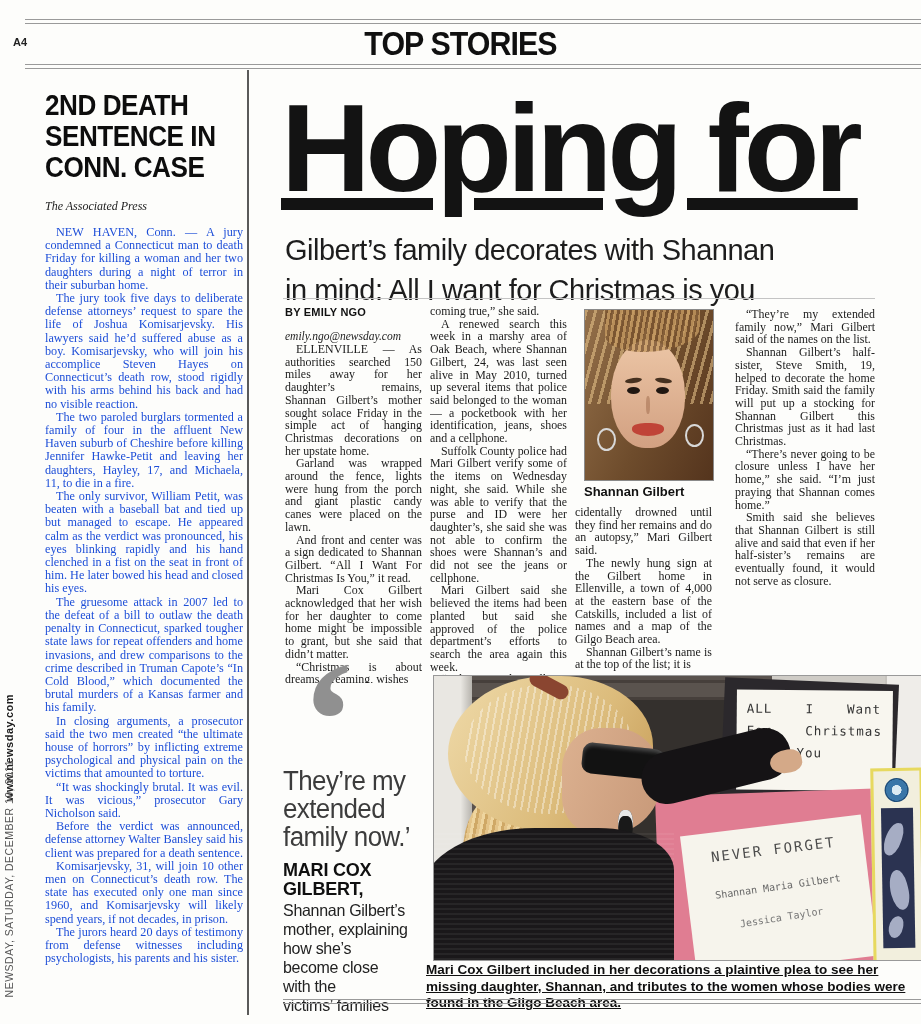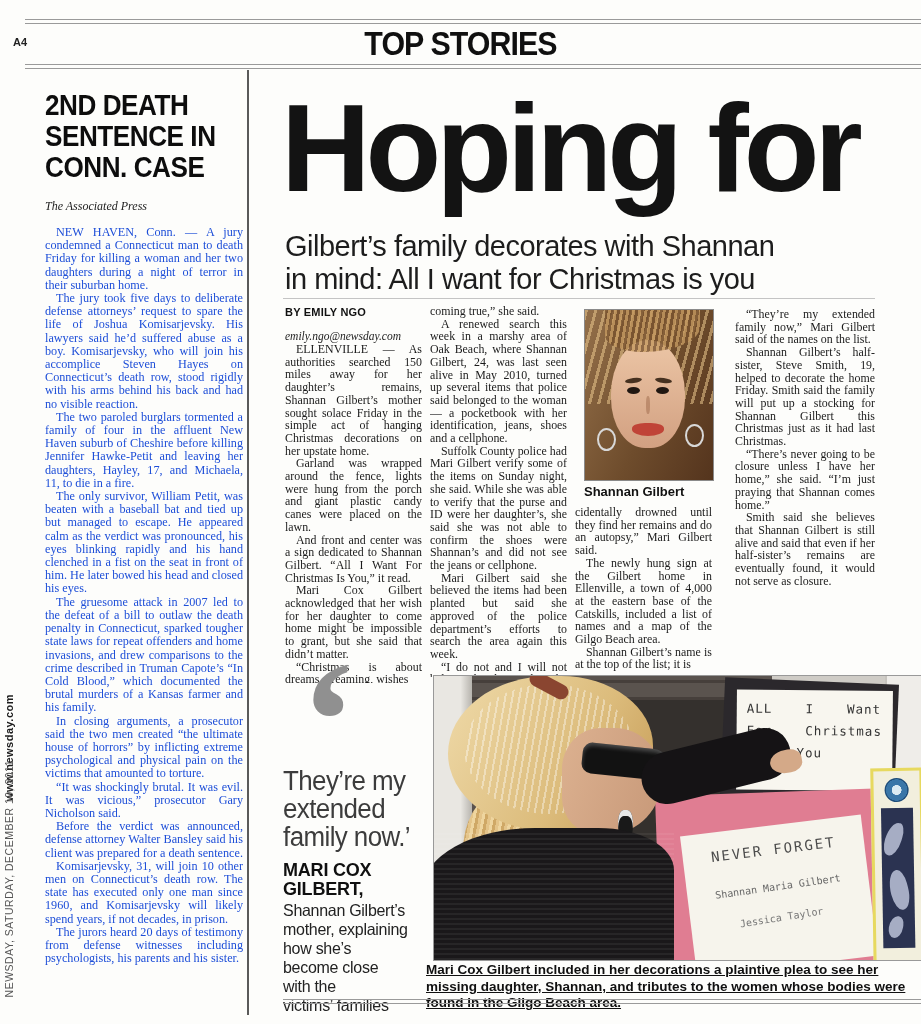--- a/index.html
+++ b/index.html
@@ -21,22 +21,22 @@
   .masthead-date{left:3px;top:760px;font-size:10.5px;color:#555;}
 
   
   .left-art{left:45px;top:90px;width:198px;}
   .left-art h2{margin:0;font-size:29px;line-height:31px;font-weight:bold;letter-spacing:-.5px;transform:scaleX(.9);transform-origin:left top;white-space:pre-line;color:#0d0d0d;}
   .ap-byline{margin:16px 0 12px 0;font-family:"Liberation Serif",serif;font-style:italic;font-size:12px;color:#222;}
   .serif-body p{margin:0;font-family:"Liberation Serif",serif;font-size:12.2px;line-height:13.2px;text-align:justify;text-indent:11px;color:#1d4ed8;}
   .left-art .serif-body{height:790px;overflow:hidden;}
 
   
-  .main-hl{left:281px;top:86px;font-size:124px;line-height:1;font-weight:bold;letter-spacing:-5px;color:#131313;}
-  .subhead{left:285px;top:230px;width:610px;font-size:29px;line-height:33px;letter-spacing:-.5px;color:#1d1d1d;}
+  .main-hl{left:281px;top:86px;font-size:124px;line-height:1;font-weight:bold;letter-spacing:-5px;color:#131313;text-decoration:underline;}
+  .subhead{left:285px;top:230px;width:610px;font-size:29px;line-height:40px;letter-spacing:-.5px;color:#1d1d1d;}
   .subhead-rule{left:283px;top:298px;width:592px;height:1px;background:#c4c4c4;}
 
   .byline-block{left:285px;top:306px;}
   .byline-name{font-size:11px;font-weight:bold;letter-spacing:.2px;color:#111;}
   .byline-email{font-family:"Liberation Serif",serif;font-style:italic;font-size:11.5px;color:#222;margin-top:12px;}
 
   
   .col{overflow:hidden;}
   .col p{margin:0;font-family:"Liberation Serif",serif;font-size:11.9px;line-height:12.7px;text-align:justify;text-indent:11px;color:#1b1b1b;}
   .col p.cont{text-indent:0;}
@@ -150,21 +150,21 @@
   <div class="abs col col1">
     <p>ELLENVILLE — As authorities searched 150 miles away for her daughter’s remains, Shannan Gilbert’s mother sought solace Friday in the simple act of hanging Christmas decorations on her upstate home.</p>
     <p>Garland was wrapped around the fence, lights were hung from the porch and giant plastic candy canes were placed on the lawn.</p>
     <p>And front and center was a sign dedicated to Shannan Gilbert. “All I Want For Christmas Is You,” it read.</p>
     <p>Mari Cox Gilbert acknowledged that her wish for her daughter to come home might be impossible to grant, but she said that didn’t matter.</p>
     <p>“Christmas is about dreams, dreaming, wishes</p>
   </div>
   <div class="abs col col2">
     <p class="cont">coming true,” she said.</p>
     <p>A renewed search this week in a marshy area of Oak Beach, where Shannan Gilbert, 24, was last seen alive in May 2010, turned up several items that police said belonged to the woman — a pocketbook with her identification, jeans, shoes and a cellphone.</p>
-    <p>Suffolk County police had Mari Gilbert verify some of the items on Sunday night, she said. While she was able to verify that the purse and ID were her daughter’s, she said she was not able to confirm the shoes were Shannan’s and did not see the jeans or cellphone.</p>
+    <p>Suffolk County police had Mari Gilbert verify some of the items on Wednesday night, she said. While she was able to verify that the purse and ID were her daughter’s, she said she was not able to confirm the shoes were Shannan’s and did not see the jeans or cellphone.</p>
     <p>Mari Gilbert said she believed the items had been planted but said she approved of the police department’s efforts to search the area again this week.</p>
     <p>“I do not and I will not believe the theory that she ac-</p>
   </div>
   <div class="abs col col3">
     <p class="cont">cidentally drowned until they find her remains and do an autopsy,” Mari Gilbert said.</p>
     <p>The newly hung sign at the Gilbert home in Ellenville, a town of 4,000 at the eastern base of the Catskills, included a list of names and a map of the Gilgo Beach area.</p>
     <p>Shannan Gilbert’s name is at the top of the list; it is</p>
   </div>
   <div class="abs col col4">
     <p>“They’re my extended family now,” Mari Gilbert said of the names on the list.</p>

